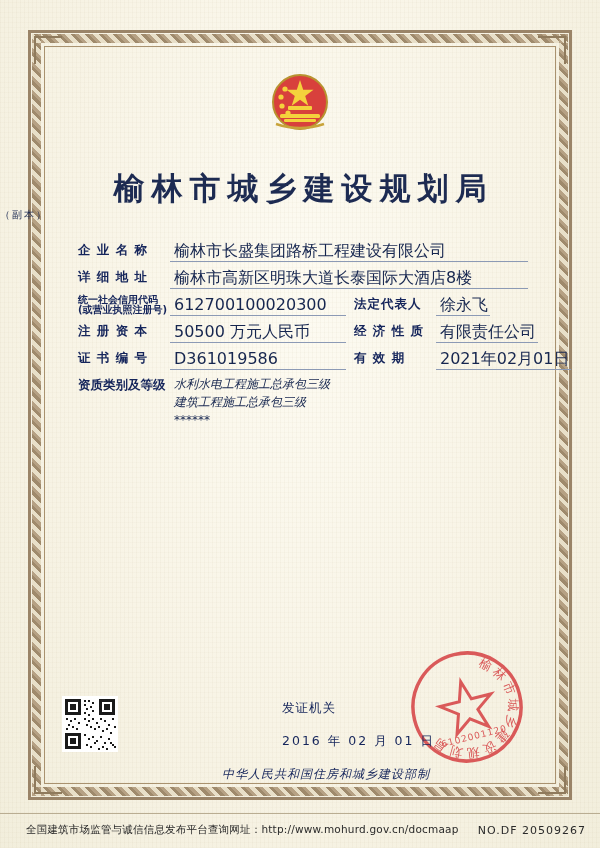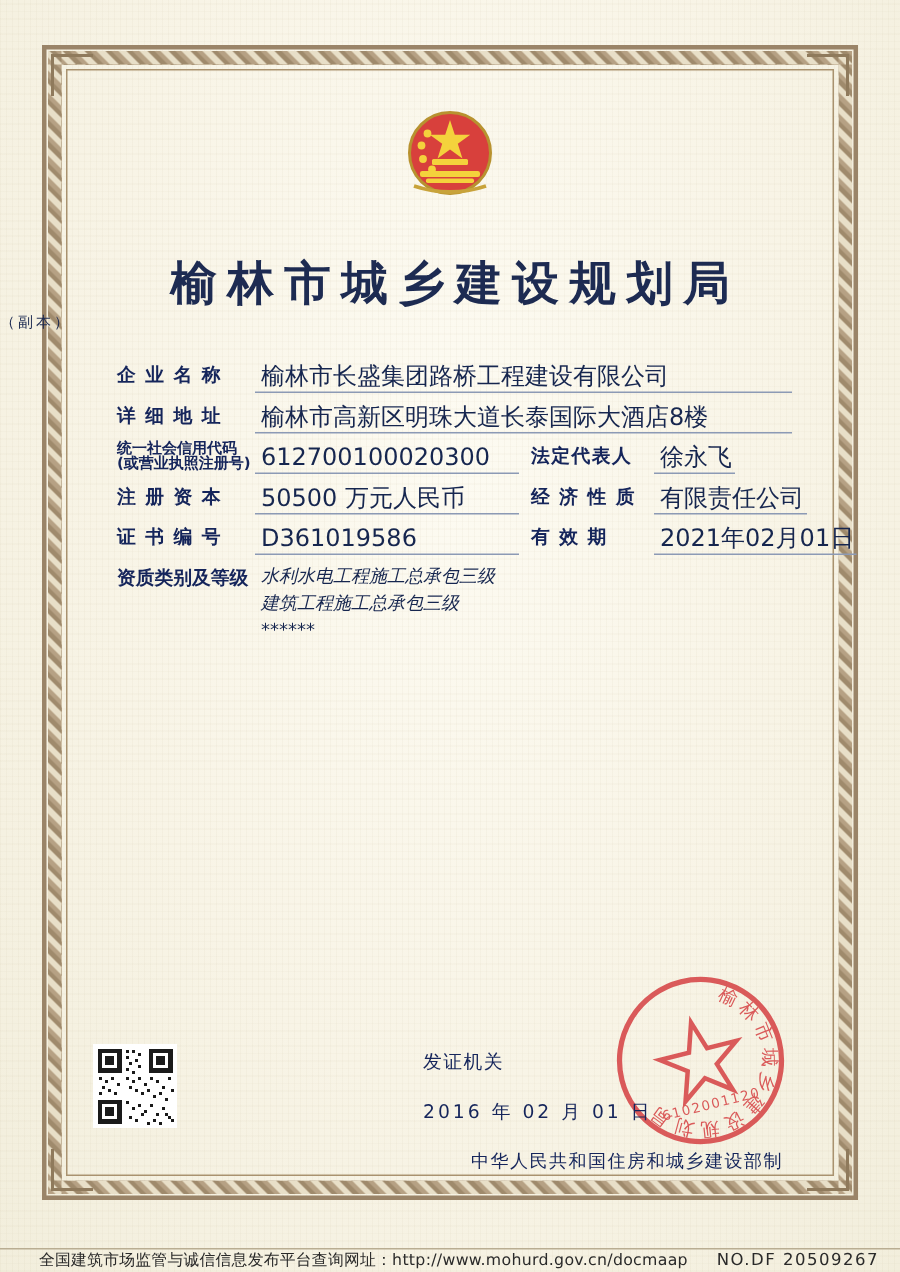--- a/index.html
+++ b/index.html
@@ -195,42 +195,42 @@
     color: #15255b;
     letter-spacing: 1px;
   }
   .issuer .line1 { margin-bottom: 16px; }
   .issuer .date { letter-spacing: 2px; }
   .ministry {
     position: absolute;
     right: 78px;
     top: 766px;
     width: 300px;
-    text-align: right;
     font-size: 12px;
     color: #15255b;
     letter-spacing: 1px;
+    font-style: italic;
   }
 
   
   .qr {
     position: absolute;
     left: 62px;
     bottom: 96px;
     width: 56px;
     height: 56px;
     background: #fff;
   }
 
   
   .footer {
     position: absolute;
     left: 0; right: 0;
     bottom: 0;
-    height: 16px;
+    height: 35px;
     border-top: 1px solid #b9ad92;
     display: flex;
     align-items: center;
     justify-content: space-between;
     padding: 0 14px 2px 26px;
     box-sizing: border-box;
     font-size: 10.5px;
     color: #2a2a2a;
   }
   .footer .note { letter-spacing: .2px; }

